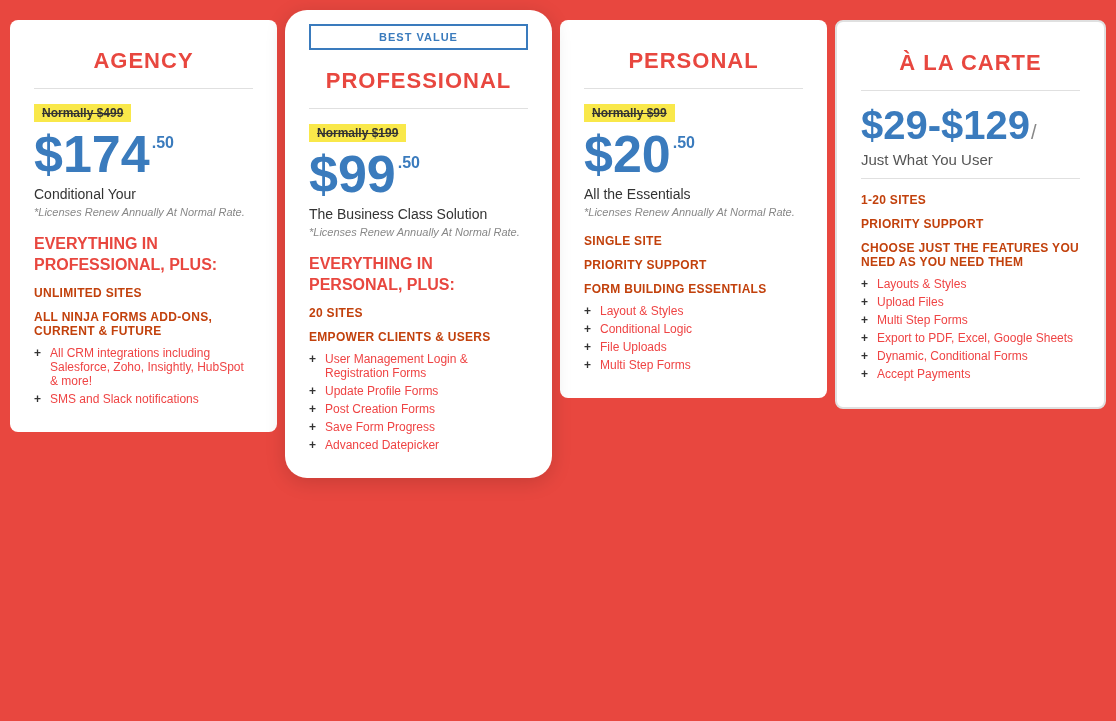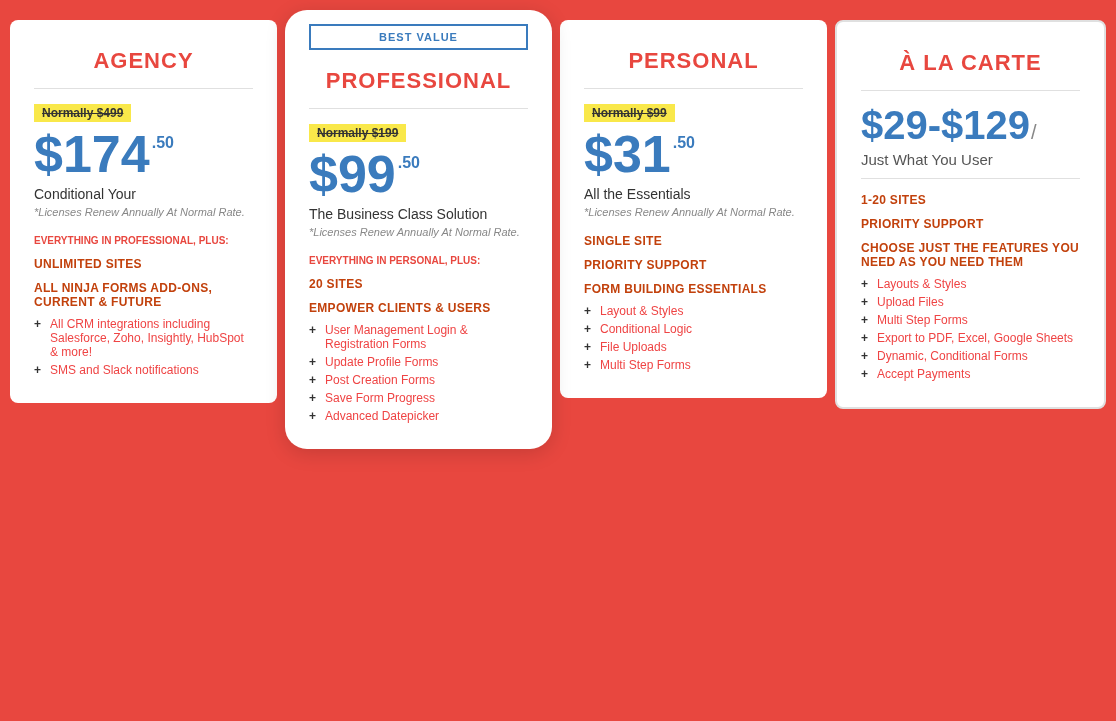--- a/index.html
+++ b/index.html
@@ -113,21 +113,21 @@
       color: #333;
       margin-bottom: 4px;
     }
     .plan-note {
       font-size: 11px;
       color: #888;
       font-style: italic;
       margin-bottom: 16px;
     }
     .section-label {
-      font-size: 10px;
+      font-size: 16px;
       font-weight: 800;
       color: #e8473f;
       margin: 14px 0 8px;
       line-height: 1.3;
     }
     .feature-label {
       font-size: 12px;
       font-weight: 800;
       color: #c2410c;
       margin: 10px 0 6px;
@@ -196,21 +196,21 @@
       <li>Save Form Progress</li>
       <li>Advanced Datepicker</li>
     </ul>
   </div>
 
   <div class="plan-card">
     <h2 class="plan-title">PERSONAL</h2>
     <hr class="divider">
     <span class="normally-badge">Normally $99</span>
     <div class="price-line">
-      <span class="price-main">$31</span>
+      <span class="price-main">$20</span>
       <span class="price-sup">.50</span>
     </div>
     <p class="plan-tagline">All the Essentials</p>
     <p class="plan-note">*Licenses Renew Annually At Normal Rate.</p>
     <p class="feature-label">SINGLE SITE</p>
     <p class="feature-label">PRIORITY SUPPORT</p>
     <p class="feature-label">FORM BUILDING ESSENTIALS</p>
     <ul class="feature-list">
       <li>Layout &amp; Styles</li>
       <li>Conditional Logic</li>

